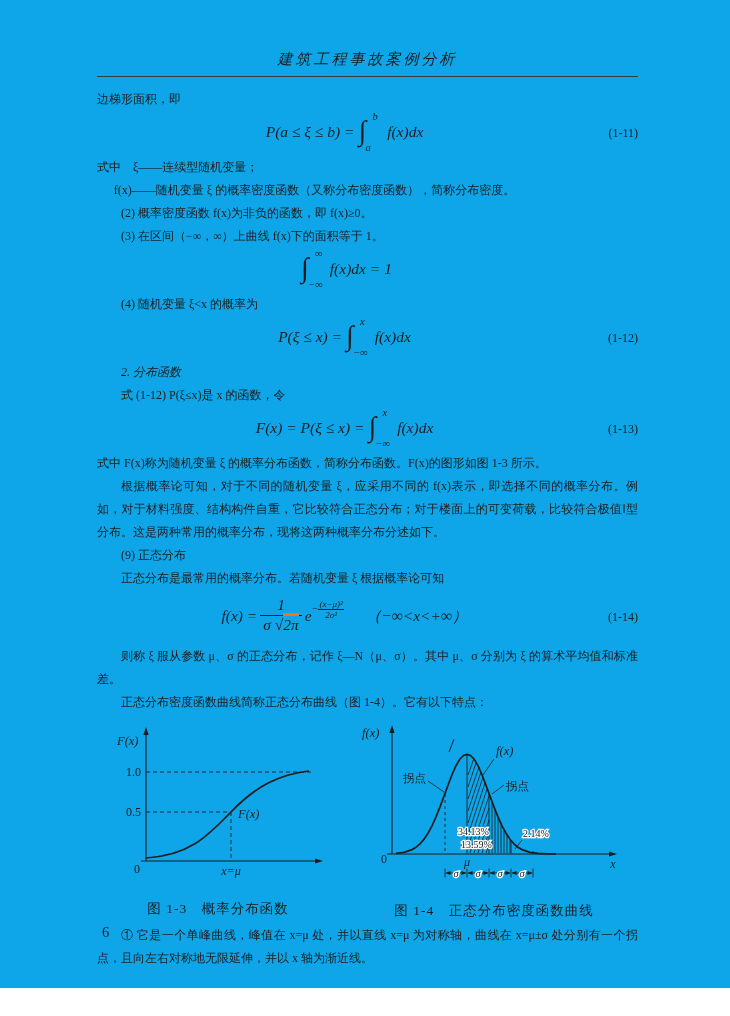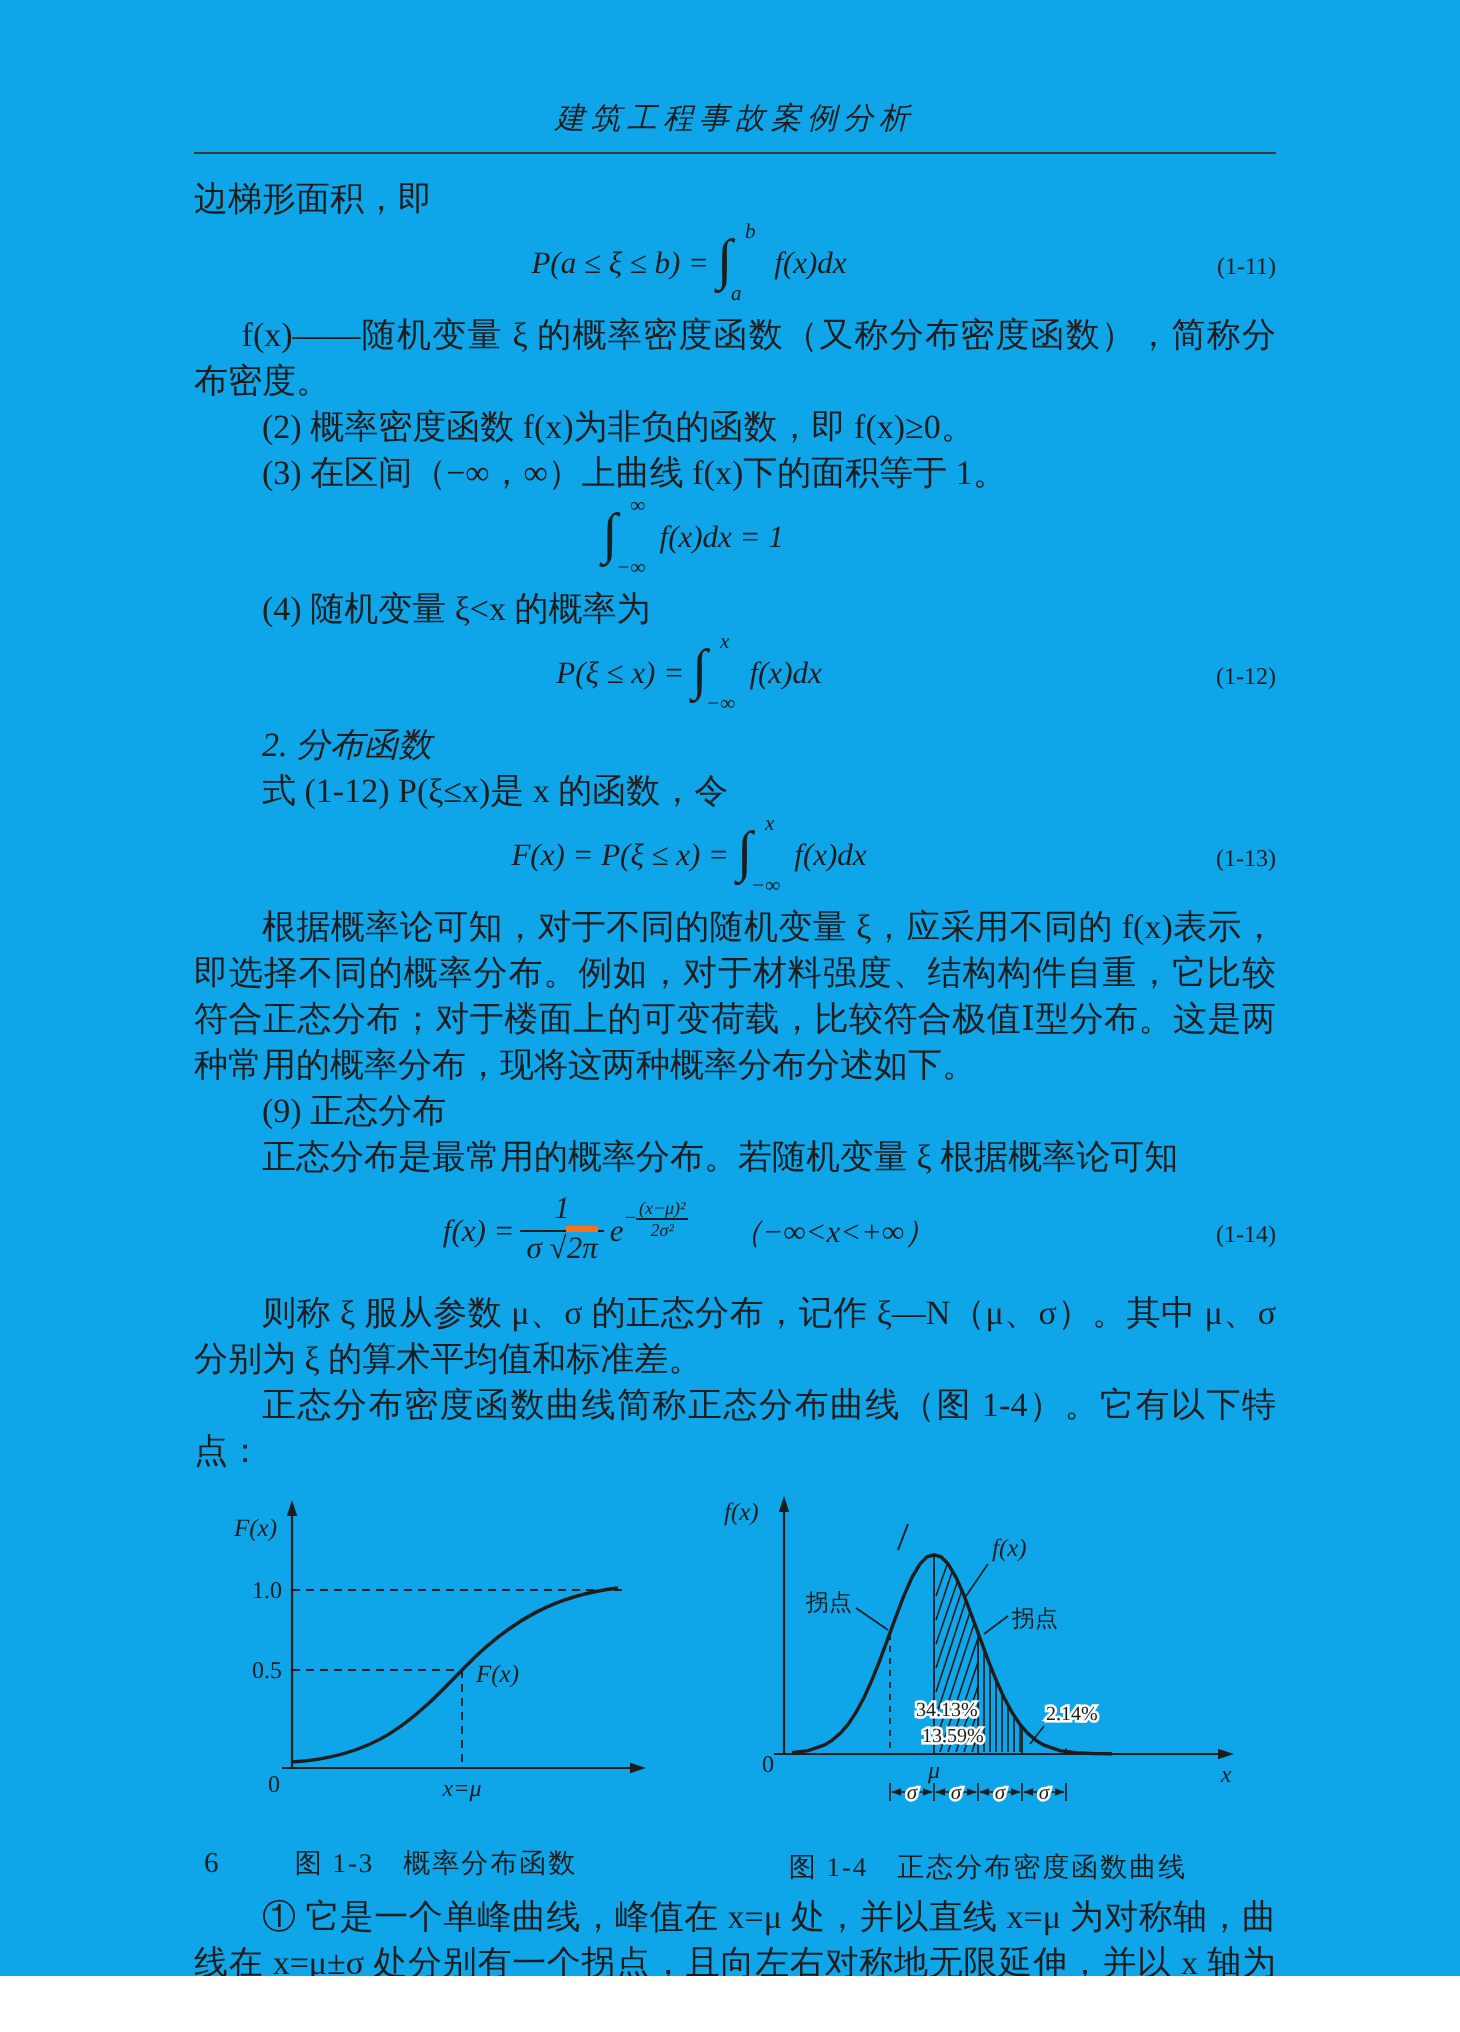--- a/index.html
+++ b/index.html
@@ -4,21 +4,21 @@
 <style>
   * { margin:0; padding:0; box-sizing:border-box; }
   html,body { background:#ffffff; }
   .page {
     width:730px; height:988px; background:#0ea5e9; position:relative; overflow:hidden;
     font-family:"Liberation Serif","DejaVu Serif",serif; color:#1d1d1d;
   }
   .content { position:absolute; left:97px; top:50px; width:541px; }
   .header { text-align:center; font-style:italic; font-size:15px; letter-spacing:3px; padding-bottom:7px; }
   .rule { border-bottom:1px solid #3a3a3a; margin-bottom:11px; }
-  .line { font-size:17px; line-height:23px; text-align:justify; }
+  .line { font-size:12px; line-height:23px; text-align:justify;font-family:Liberation Serif, serif; }
   .ind { text-indent:2em; }
   .ind15 { text-indent:1.4em; }
   .kai { font-style:italic; }
   .eqrow { display:flex; align-items:center; padding:8px 0 9px 0; font-size:15.5px; }
   .eq { flex:1; text-align:center; font-style:italic; white-space:nowrap; }
   .eqno { width:46px; text-align:right; font-style:normal; font-size:12px; }
   .intgrp { display:inline-block; position:relative; padding-right:20px; margin:0 1px 0 4px; font-style:normal; vertical-align:middle; }
   .intsign { font-size:28px; line-height:1; display:inline-block; transform:translateY(-2px); }
   .intsup { position:absolute; top:-8px; left:14px; font-size:10.5px; font-style:italic; }
   .intsub { position:absolute; bottom:-6px; left:7px; font-size:10.5px; font-style:italic; }
@@ -55,20 +55,21 @@
 
     <p class="line">边梯形面积，即</p>
 
     <div class="eqrow">
       <span class="eq">
         <span>P(a ≤ ξ ≤ b) =</span><span class="intgrp"><span class="intsign">∫</span><span class="intsup">b</span><span class="intsub">a</span></span><span>f(x)dx</span>
       </span>
       <span class="eqno">(1-11)</span>
     </div>
 
+    <p class="line">式中　ξ——连续型随机变量；</p>
     <p class="line ind15">f(x)——随机变量 ξ 的概率密度函数（又称分布密度函数），简称分布密度。</p>
     <p class="line ind">(2) 概率密度函数 f(x)为非负的函数，即 f(x)≥0。</p>
     <p class="line ind">(3) 在区间（−∞，∞）上曲线 f(x)下的面积等于 1。</p>
 
     <div class="eqrow">
       <span class="eq">
         <span class="intgrp"><span class="intsign">∫</span><span class="intsup">∞</span><span class="intsub">−∞</span></span><span>f(x)dx = 1</span>
       </span>
       <span class="eqno"></span>
     </div>
@@ -85,20 +86,21 @@
     <p class="line ind kai">2. 分布函数</p>
     <p class="line ind">式 (1-12) P(ξ≤x)是 x 的函数，令</p>
 
     <div class="eqrow">
       <span class="eq">
         <span>F(x) = P(ξ ≤ x) =</span><span class="intgrp"><span class="intsign">∫</span><span class="intsup">x</span><span class="intsub">−∞</span></span><span>f(x)dx</span>
       </span>
       <span class="eqno">(1-13)</span>
     </div>
 
+    <p class="line">式中 F(x)称为随机变量 ξ 的概率分布函数，简称分布函数。F(x)的图形如图 1-3 所示。</p>
     <p class="line ind">根据概率论可知，对于不同的随机变量 ξ，应采用不同的 f(x)表示，即选择不同的概率分布。例如，对于材料强度、结构构件自重，它比较符合正态分布；对于楼面上的可变荷载，比较符合极值Ⅰ型分布。这是两种常用的概率分布，现将这两种概率分布分述如下。</p>
     <p class="line ind">(9) 正态分布</p>
     <p class="line ind">正态分布是最常用的概率分布。若随机变量 ξ 根据概率论可知</p>
 
     <div class="eqrow">
       <span class="eq">
         <span>f(x) =</span><span class="frac"><span class="fnum">1</span><span class="fden"><span>σ</span> <span>√</span><span class="ol">2π</span></span></span><span>e</span><span class="supfrac"><span>−</span><span class="tf"><span class="tn">(x−μ)²</span><span class="td">2σ²</span></span></span><span class="domain-note">（−∞&lt;x&lt;+∞）</span>
       </span>
       <span class="eqno">(1-14)</span>
     </div>

